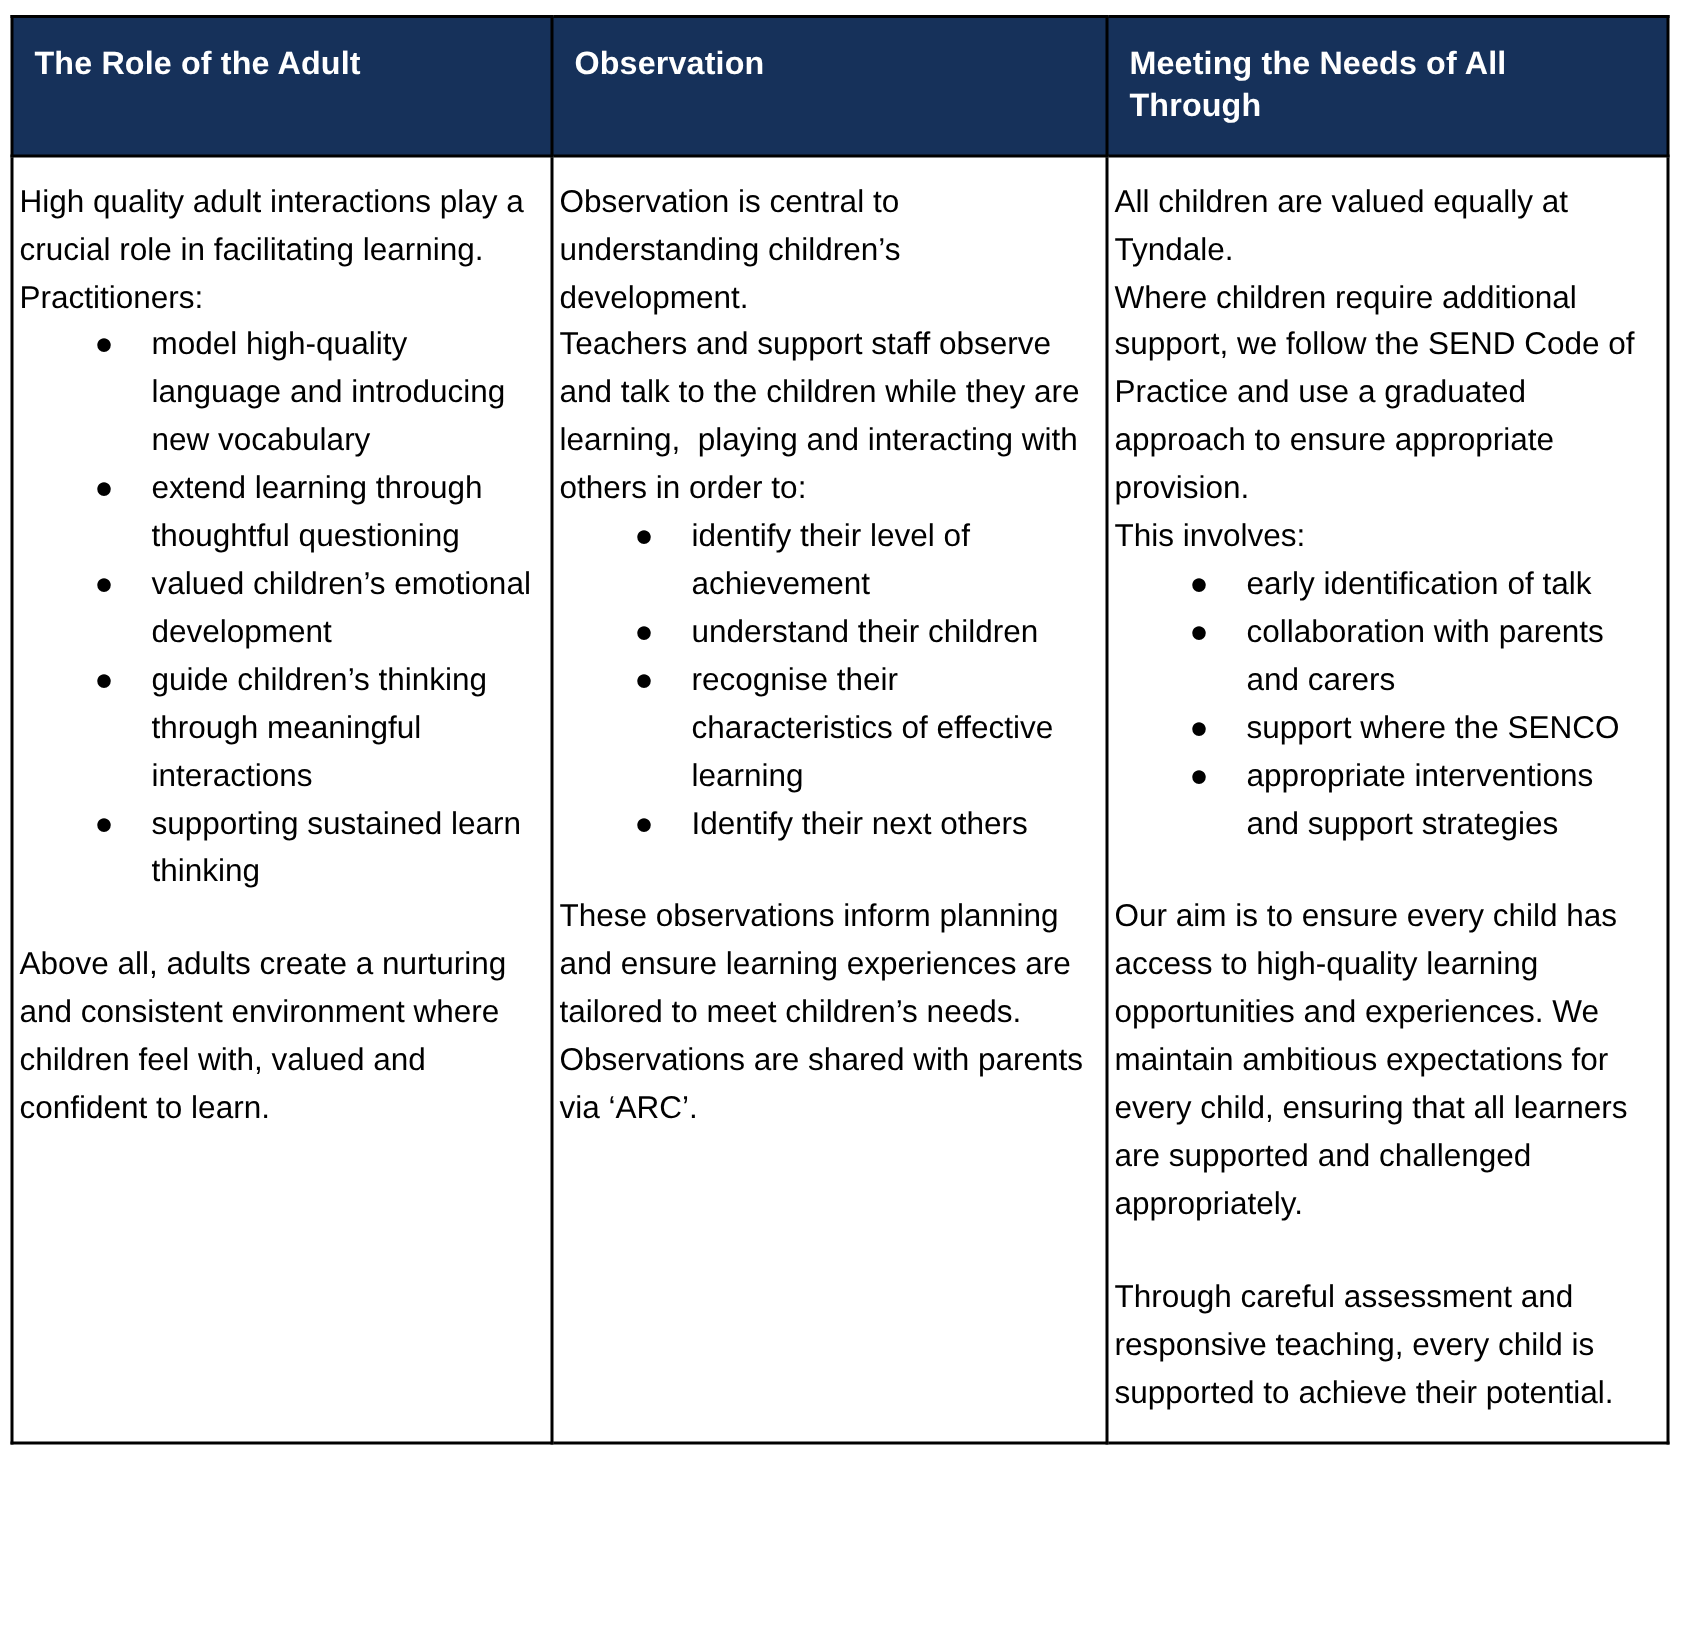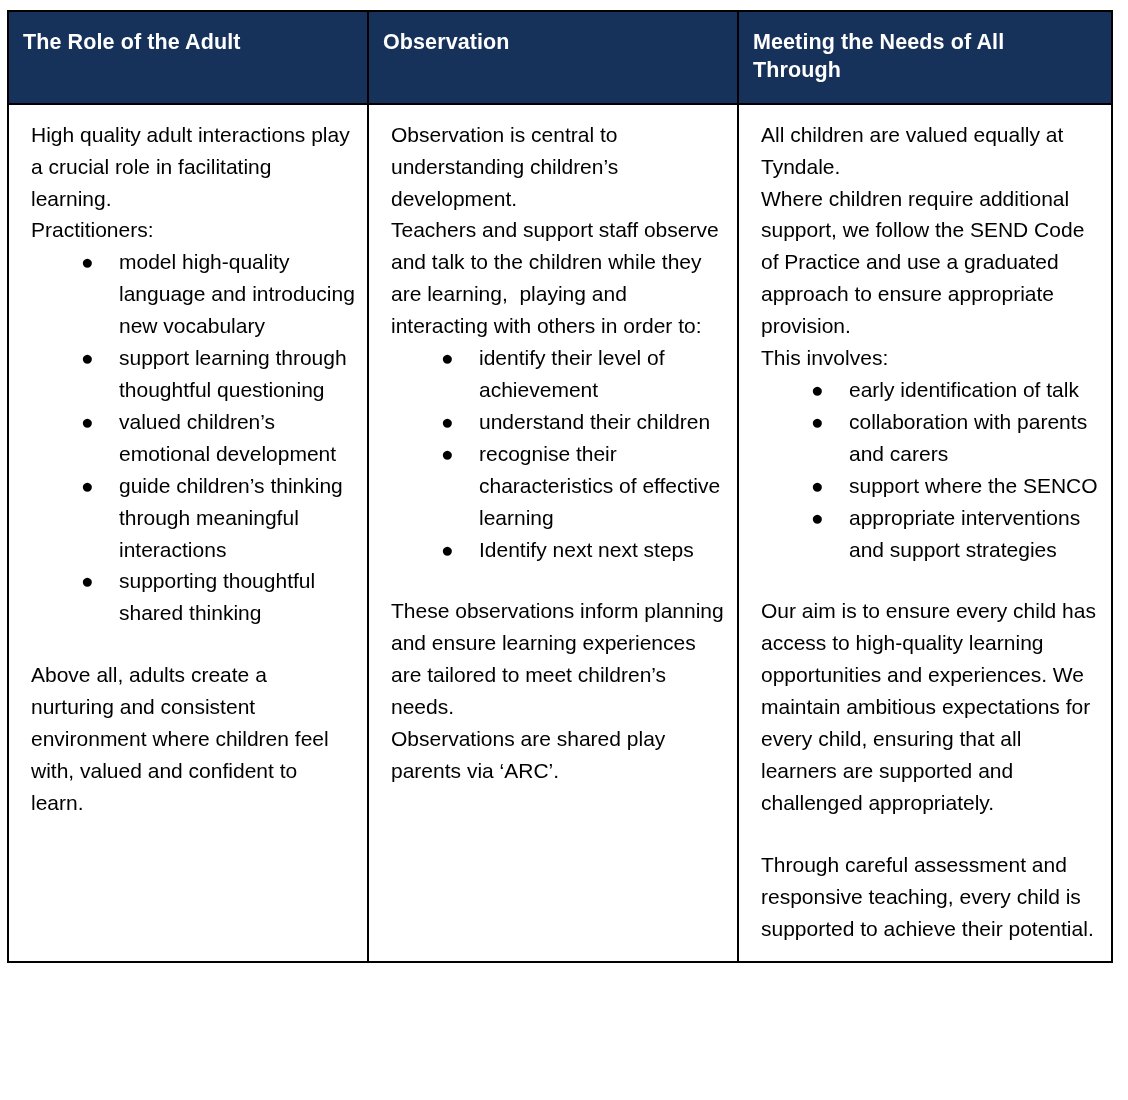--- a/index.html
+++ b/index.html
@@ -43,21 +43,21 @@
     height: 88px;
     font-size: 21.5px;
     font-weight: bold;
     line-height: 1.32;
     letter-spacing: 0.1px;
   }
 
   td.body-cell {
     border: 2px solid #000000;
     vertical-align: top;
-    padding: 14px 12px 16px 22px;
+    padding: 14px 12px 16px 4px;
     font-size: 21px;
     line-height: 1.52;
     background: #ffffff;
   }
 
   .para {
     margin: 0;
   }
 
   .gap {
@@ -104,41 +104,41 @@
       </tr>
     </thead>
     <tbody>
       <tr>
 
         <td class="body-cell">
           <p class="para nowrap-guard">High quality adult interactions play a crucial role in facilitating learning.
 Practitioners:</p>
           <ul class="bullets">
             <li><span class="dot">●</span><span>model high-quality language and introducing new vocabulary</span></li>
-            <li><span class="dot">●</span><span>support learning through thoughtful questioning</span></li>
+            <li><span class="dot">●</span><span>extend learning through thoughtful questioning</span></li>
             <li><span class="dot">●</span><span>valued children’s emotional development</span></li>
             <li><span class="dot">●</span><span>guide children’s thinking through meaningful interactions</span></li>
-            <li><span class="dot">●</span><span>supporting thoughtful shared thinking</span></li>
+            <li><span class="dot">●</span><span>supporting sustained learn thinking</span></li>
           </ul>
           <div class="gap"></div>
           <p class="para nowrap-guard">Above all, adults create a nurturing and consistent environment where children feel with, valued and confident to learn.</p>
         </td>
 
         <td class="body-cell">
           <p class="para nowrap-guard">Observation is central to understanding children’s development.
 Teachers and support staff observe and talk to the children while they are learning,  playing and interacting with others in order to:</p>
           <ul class="bullets">
             <li><span class="dot">●</span><span>identify their level of achievement</span></li>
             <li><span class="dot">●</span><span>understand their children</span></li>
             <li><span class="dot">●</span><span>recognise their characteristics of effective learning</span></li>
-            <li><span class="dot">●</span><span>Identify next next steps</span></li>
+            <li><span class="dot">●</span><span>Identify their next others</span></li>
           </ul>
           <div class="gap"></div>
           <p class="para nowrap-guard">These observations inform planning and ensure learning experiences are tailored to meet children’s needs.
-Observations are shared play parents via ‘ARC’.</p>
+Observations are shared with parents via ‘ARC’.</p>
         </td>
 
         <td class="body-cell">
           <p class="para nowrap-guard">All children are valued equally at Tyndale.
 Where children require additional support, we follow the SEND Code of Practice and use a graduated approach to ensure appropriate provision.
 This involves:</p>
           <ul class="bullets">
             <li><span class="dot">●</span><span>early identification of talk</span></li>
             <li><span class="dot">●</span><span>collaboration with parents and carers</span></li>
             <li><span class="dot">●</span><span>support where the SENCO</span></li>

